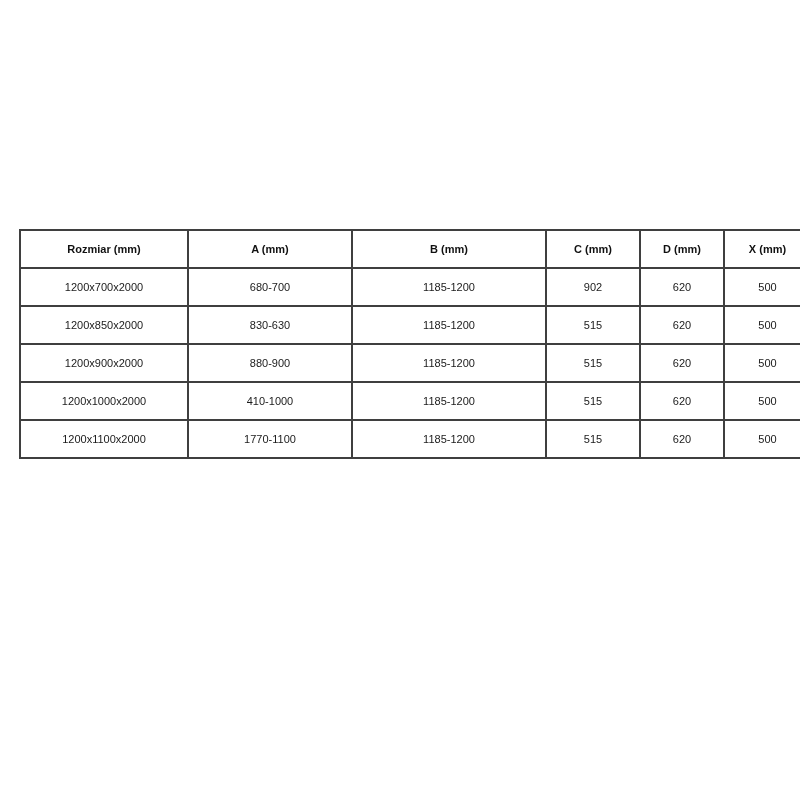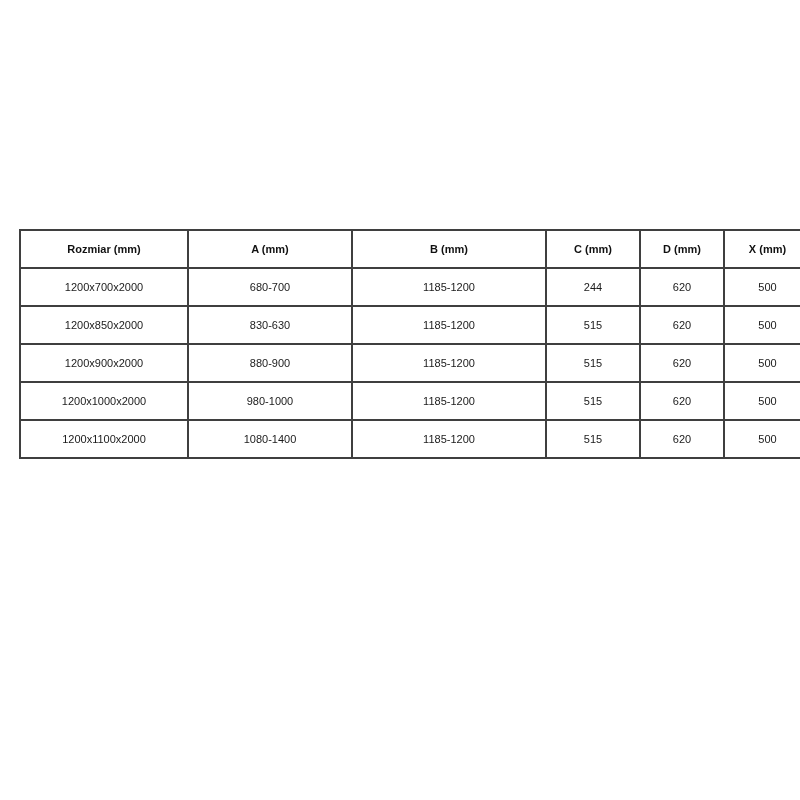--- a/index.html
+++ b/index.html
@@ -74,21 +74,21 @@
         <th>C (mm)</th>
         <th>D (mm)</th>
         <th>X (mm)</th>
       </tr>
     </thead>
     <tbody id="table-body">
         <tr>
           <td>1200x700x2000</td>
           <td>680-700</td>
           <td>1185-1200</td>
-          <td>244</td>
+          <td>902</td>
           <td>620</td>
           <td>500</td>
         </tr>
         <tr>
           <td>1200x850x2000</td>
           <td>830-630</td>
           <td>1185-1200</td>
           <td>515</td>
           <td>620</td>
           <td>500</td>
@@ -96,29 +96,29 @@
         <tr>
           <td>1200x900x2000</td>
           <td>880-900</td>
           <td>1185-1200</td>
           <td>515</td>
           <td>620</td>
           <td>500</td>
         </tr>
         <tr>
           <td>1200x1000x2000</td>
-          <td>980-1000</td>
+          <td>410-1000</td>
           <td>1185-1200</td>
           <td>515</td>
           <td>620</td>
           <td>500</td>
         </tr>
         <tr>
           <td>1200x1100x2000</td>
-          <td>1080-1400</td>
+          <td>1770-1100</td>
           <td>1185-1200</td>
           <td>515</td>
           <td>620</td>
           <td>500</td>
         </tr>
       </tbody>
   </table>
 </div>
 
 </body></html>

